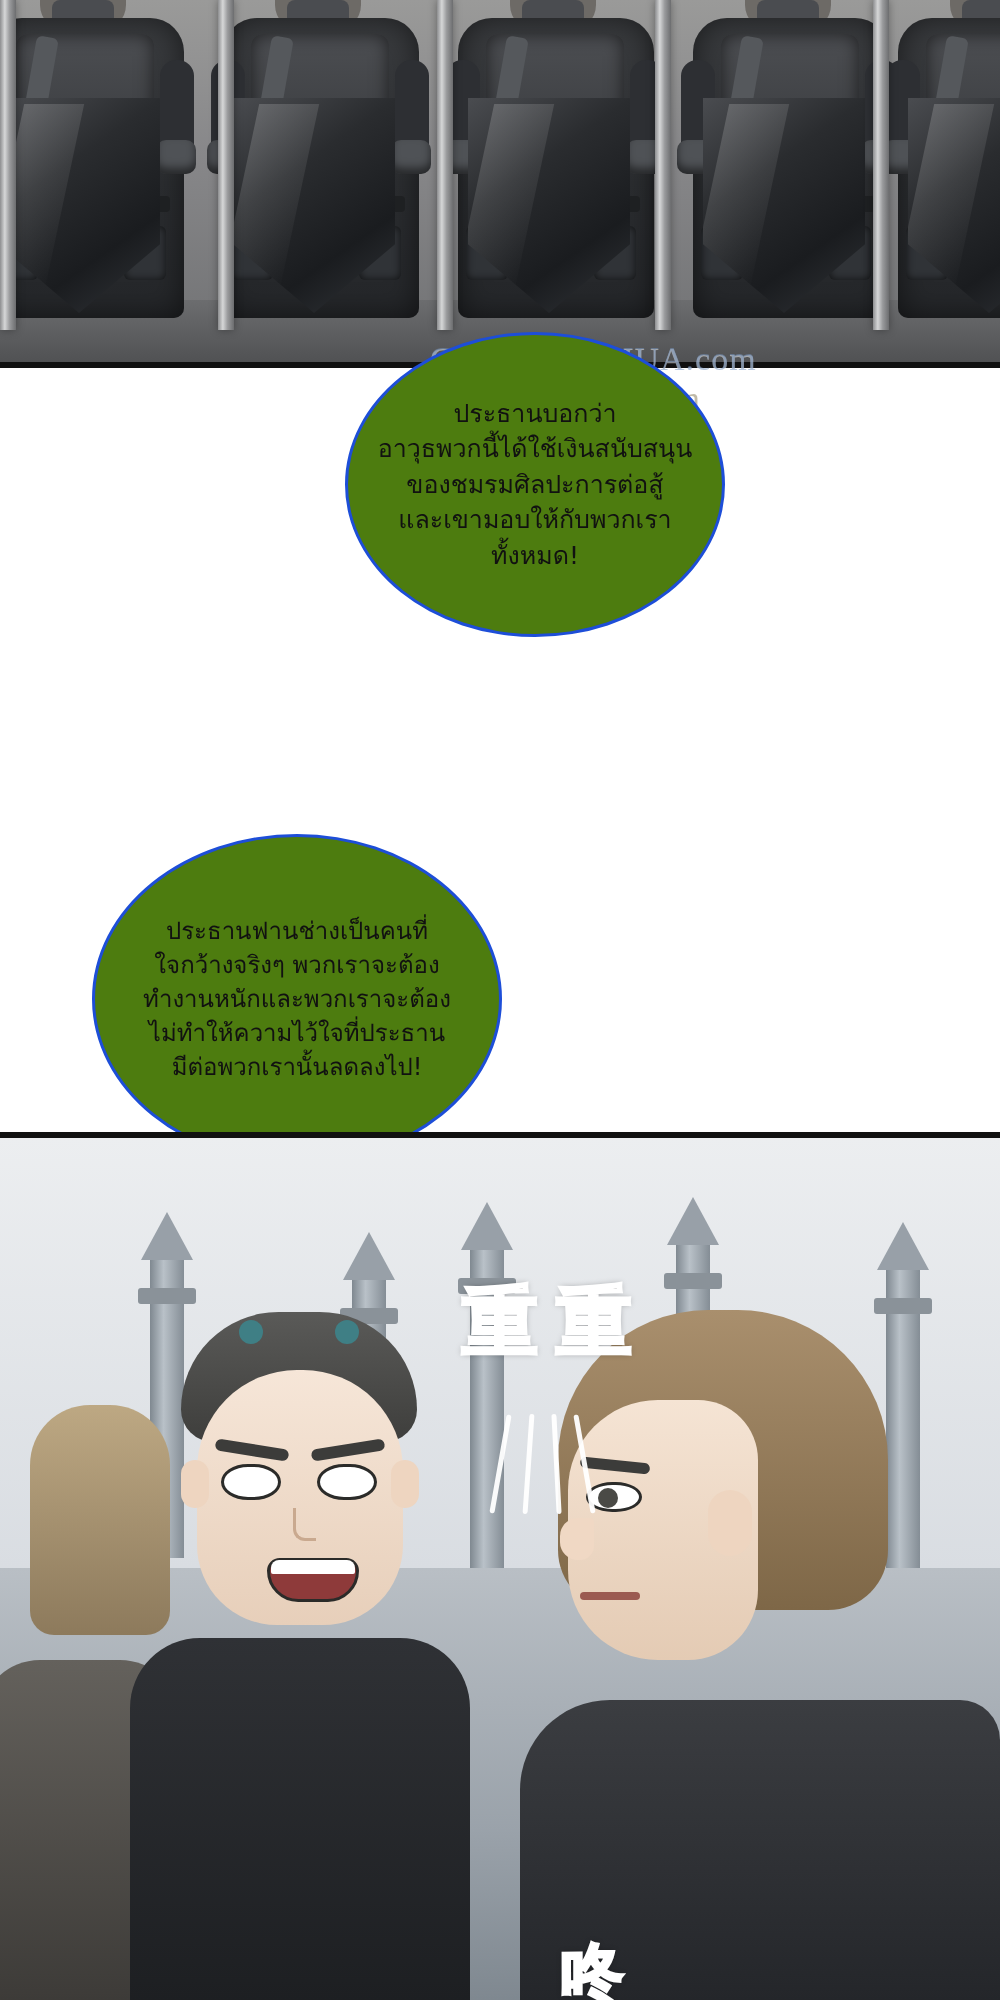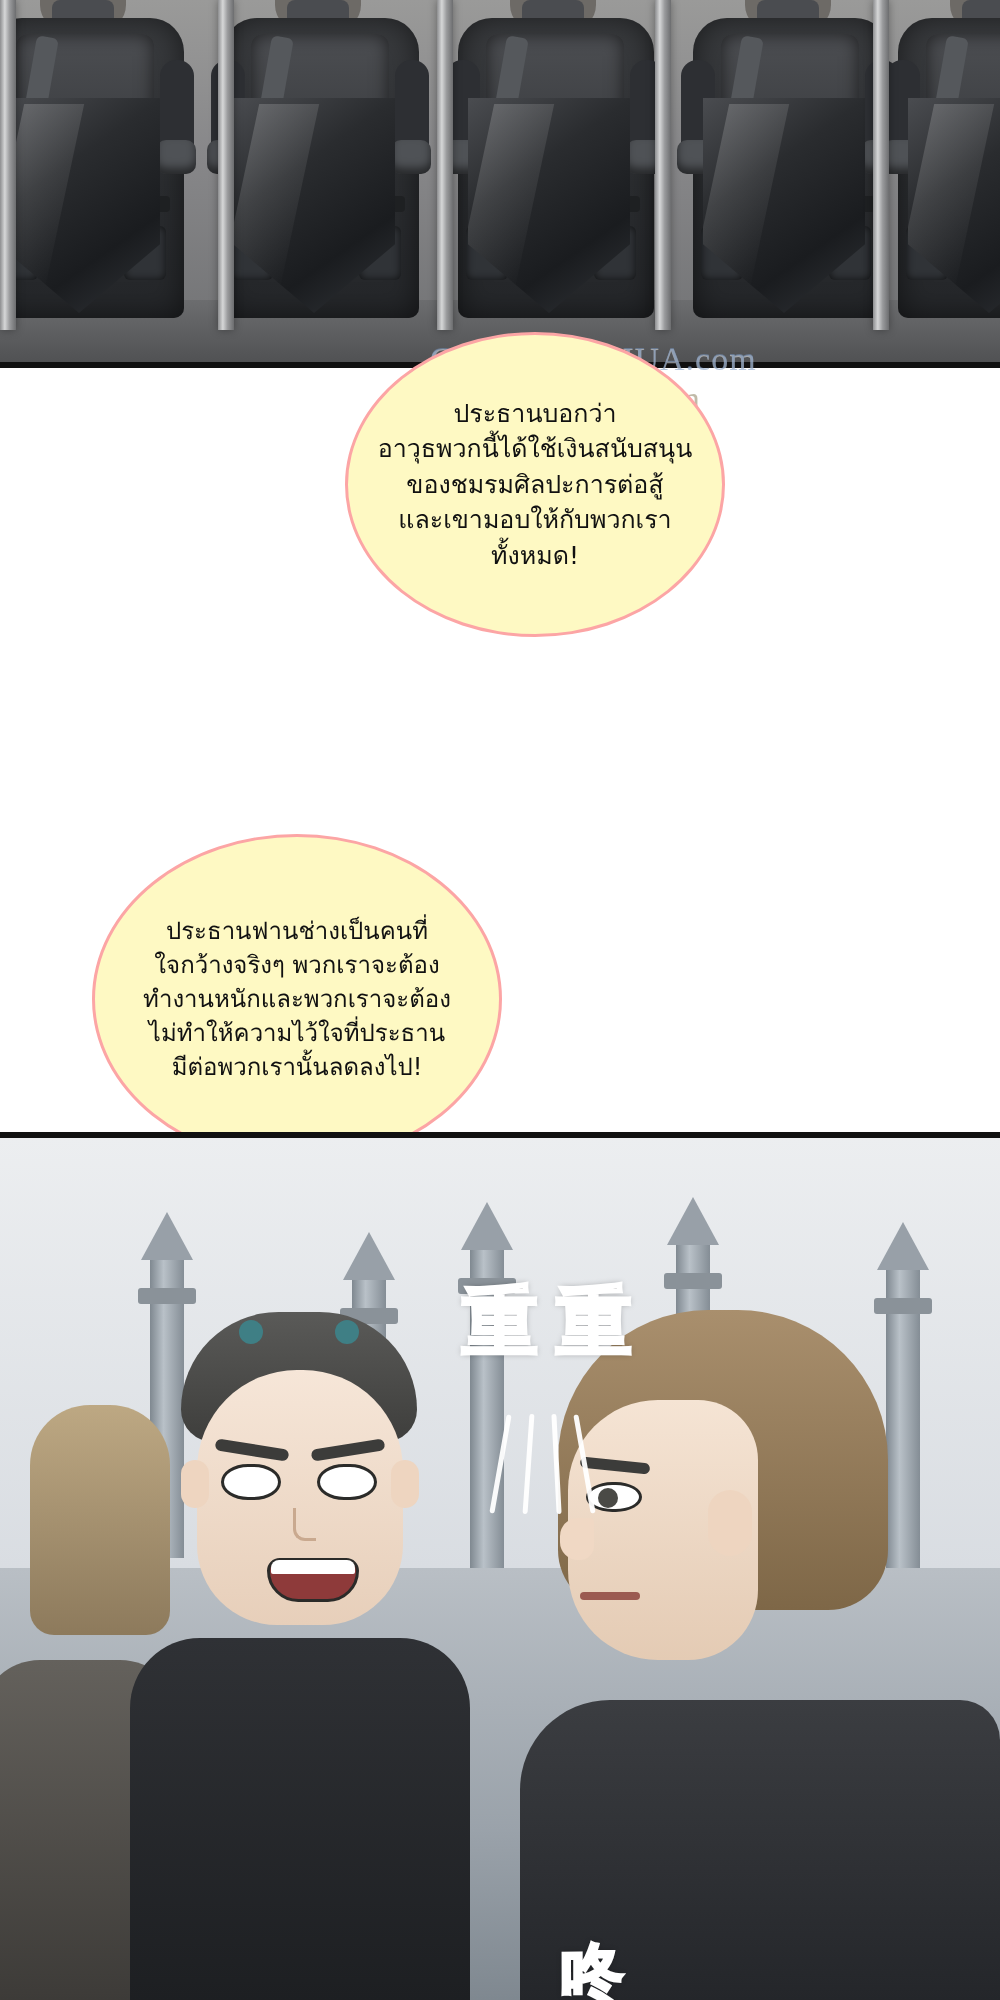--- a/index.html
+++ b/index.html
@@ -102,22 +102,22 @@
   }
   .bar {
     position:absolute; top:0; width:16px; height:330px;
     background: linear-gradient(90deg,#8d8e90 0%, #d6d7d8 30%, #9a9b9d 60%, #6c6d6f 100%);
     box-shadow: 0 0 8px rgba(0,0,0,.35);
   }
 
   
   .balloon {
     position:absolute;
-    background:#fef9c3;
-    border: 3px solid #fca5a5;
+    background:#4d7c0f;
+    border: 3px solid #1d4ed8;
     border-radius: 50% / 50%;
     display:flex;
     align-items:center;
     justify-content:center;
     text-align:center;
     box-sizing:border-box;
   }
   .balloon p {
     margin:0;
     color:#111;

